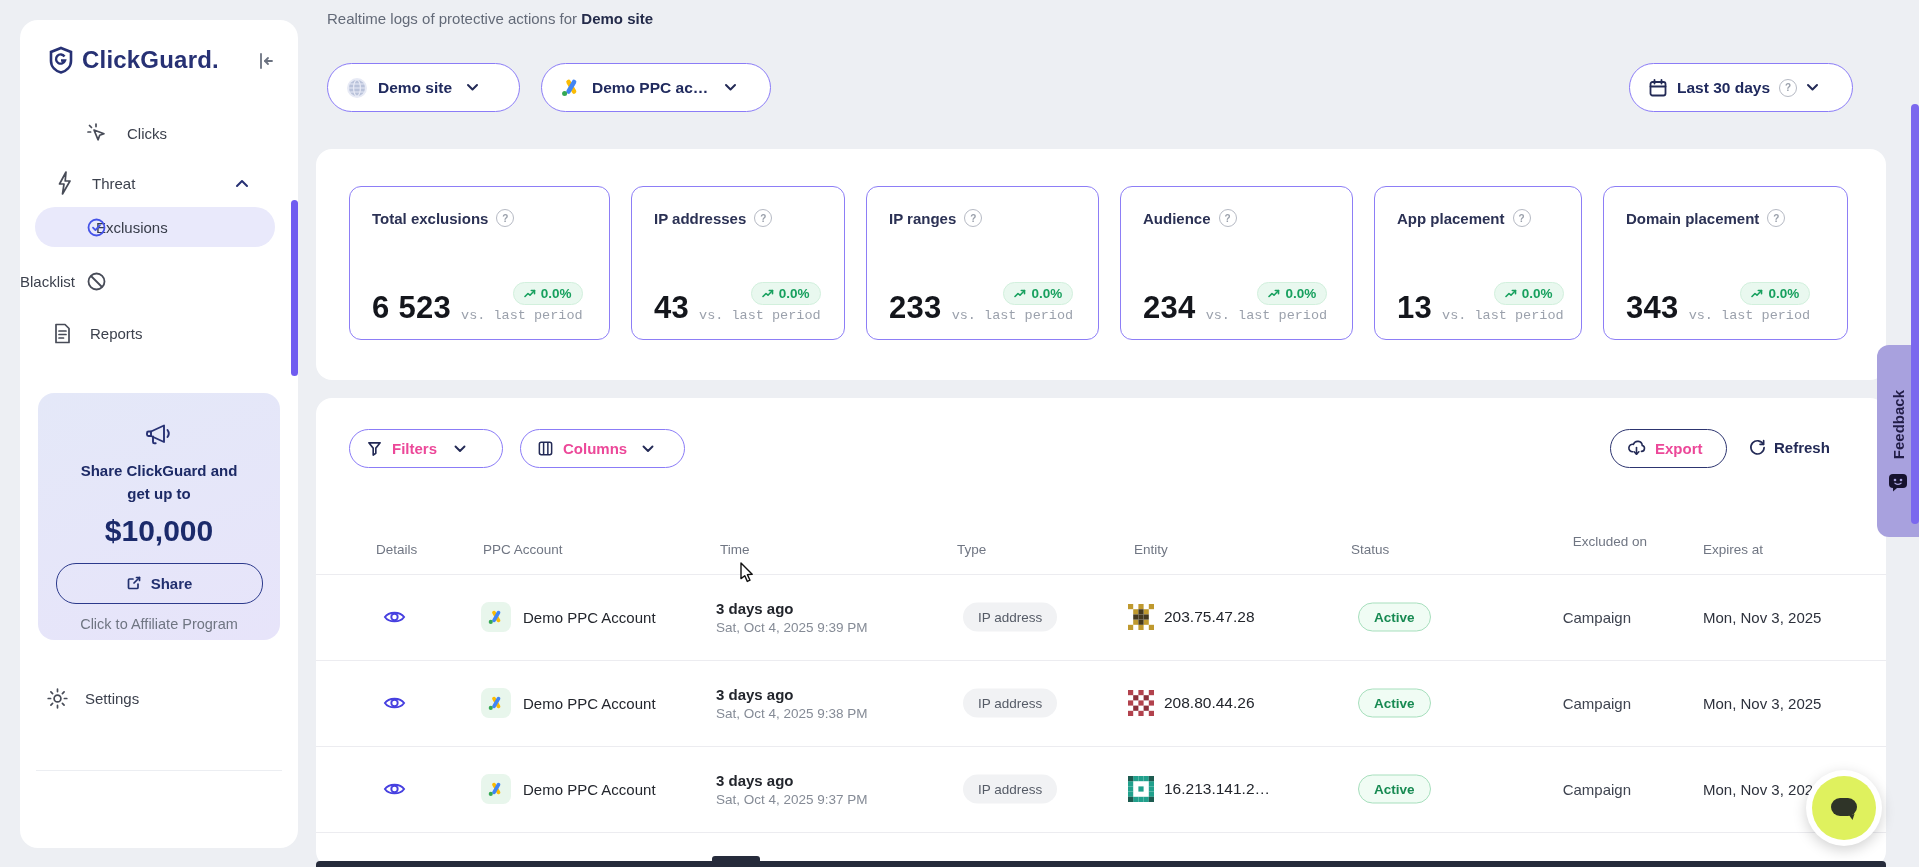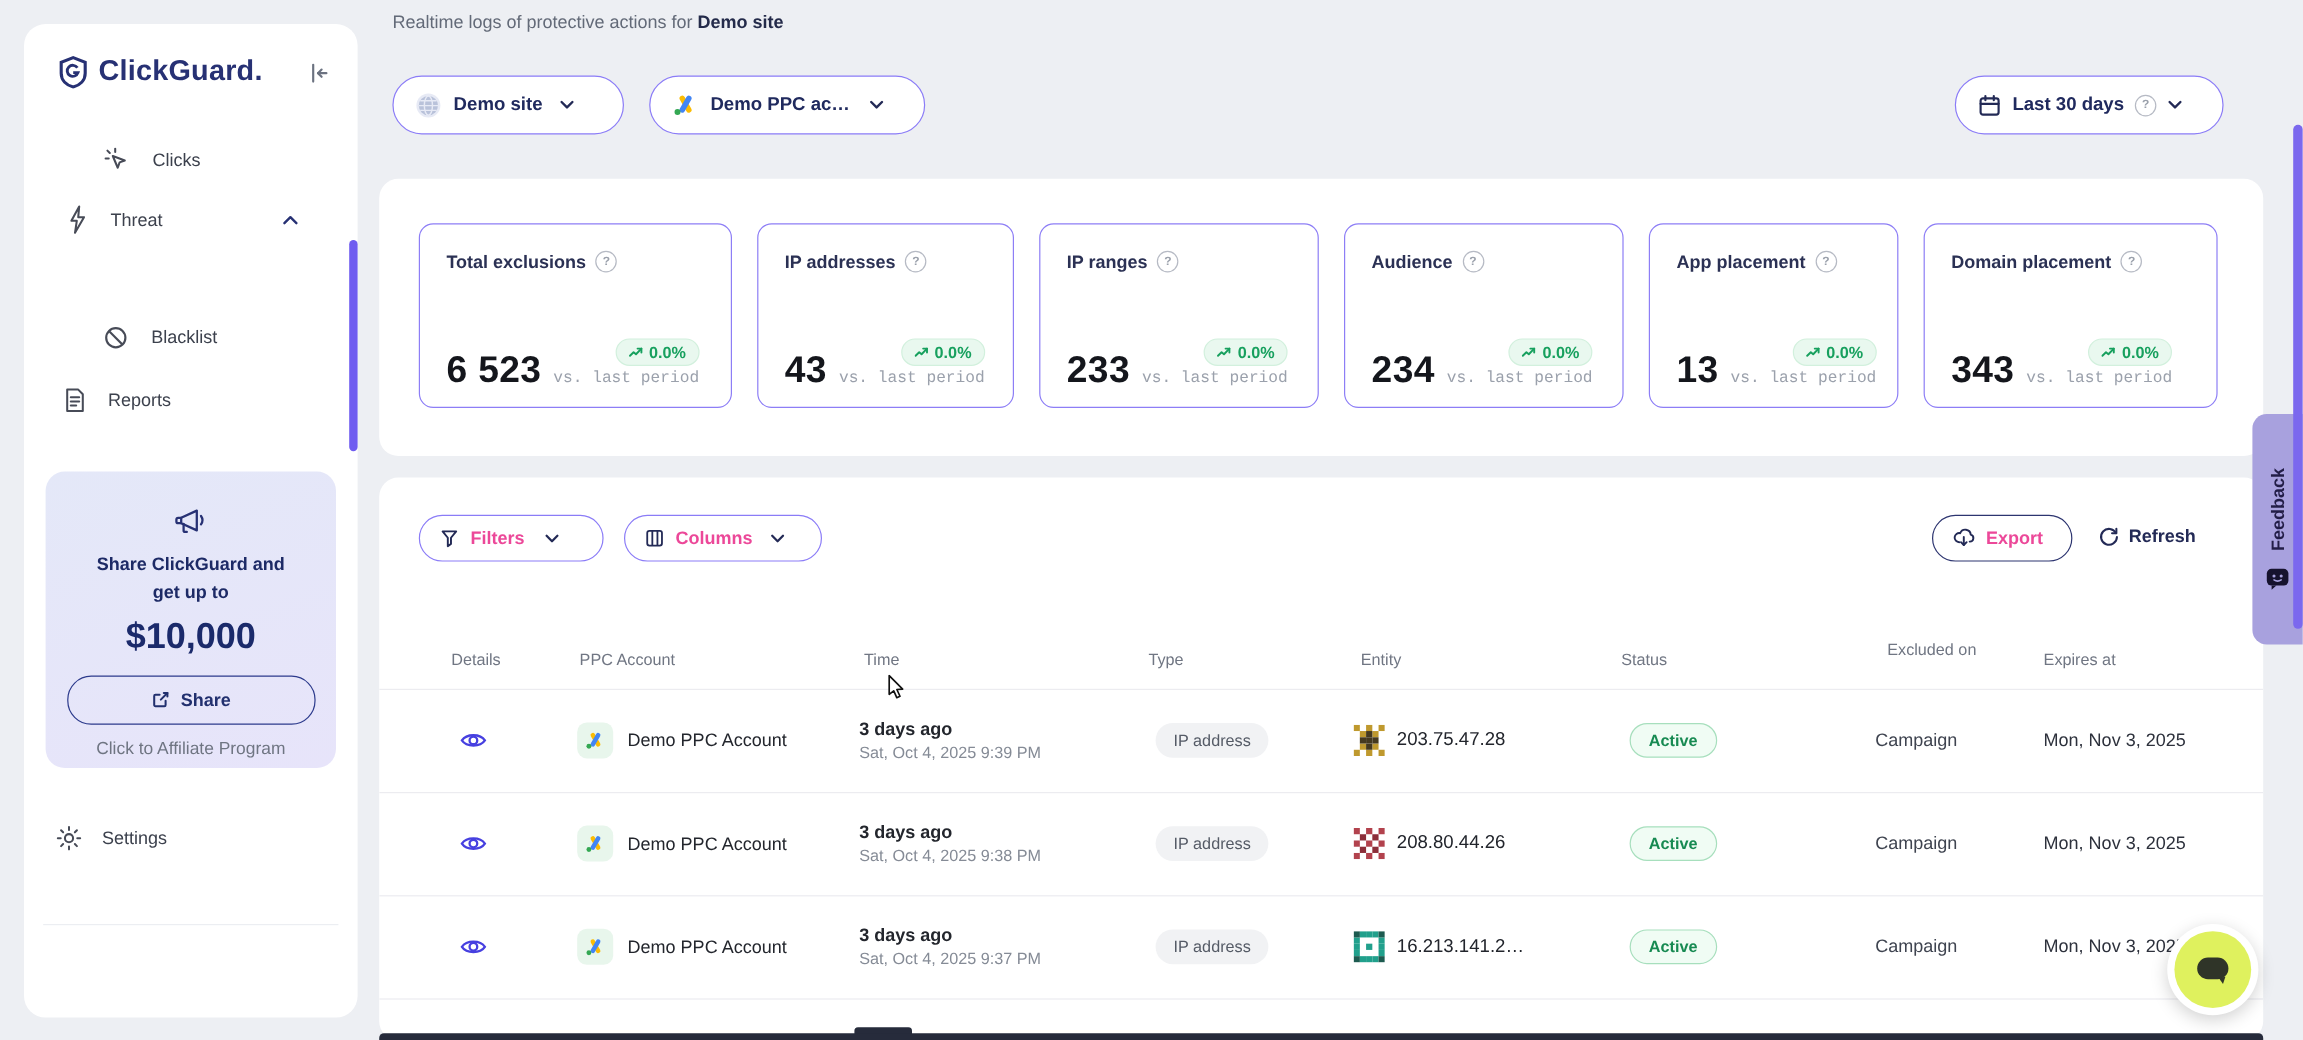--- a/index.html
+++ b/index.html
@@ -146,29 +146,38 @@
         </svg>
     </span>
     <span style="margin-left:72px">Threat</span>
     <span class="nav-ic" style="left:215px">
       <svg width="14" height="9" viewBox="0 0 14 9" fill="none" stroke="#273174" stroke-width="2" stroke-linecap="round" stroke-linejoin="round">
           <path d="M2 7 L7 2 L12 7"></path>
         </svg>
     </span>
   </div>
 
+  <div class="nav-pill" style="top:187px">
+    <span class="nav-ic" style="left:51px;position:relative;display:flex">
+      <svg width="21" height="21" viewBox="0 0 21 21" fill="none" stroke="#4553e8" stroke-width="1.8" stroke-linecap="round" stroke-linejoin="round">
+          <circle cx="10.5" cy="10.5" r="8"></circle>
+          <path d="M7 10.7 l2.4 2.4 4.6 -5"></path>
+        </svg>
+    </span>
+    <span style="margin-left:40px">Exclusions</span>
+  </div>
 
   <div class="nav-row" style="top:243px">
     <span class="nav-ic" style="left:66px">
       <svg width="21" height="21" viewBox="0 0 21 21" fill="none" stroke="#474b57" stroke-width="1.8">
           <circle cx="10.5" cy="10.5" r="8"></circle>
           <path d="M5 5 l11 11"></path>
         </svg>
     </span>
-    <span style="margin-left:106px">Blacklist</span>
+    <span style="">Blacklist</span>
   </div>
 
   <div class="nav-row" style="top:295px">
     <span class="nav-ic" style="left:32px">
       <svg width="21" height="23" viewBox="0 0 21 23" fill="none" stroke="#474b57" stroke-width="1.7" stroke-linecap="round" stroke-linejoin="round">
           <path d="M4 2.5 h9 l4 4 V20.5 H4 z"></path>
           <path d="M7 9 h7 M7 12.5 h7 M7 16 h4.5"></path>
         </svg>
     </span>
     <span style="margin-left:70px">Reports</span>

